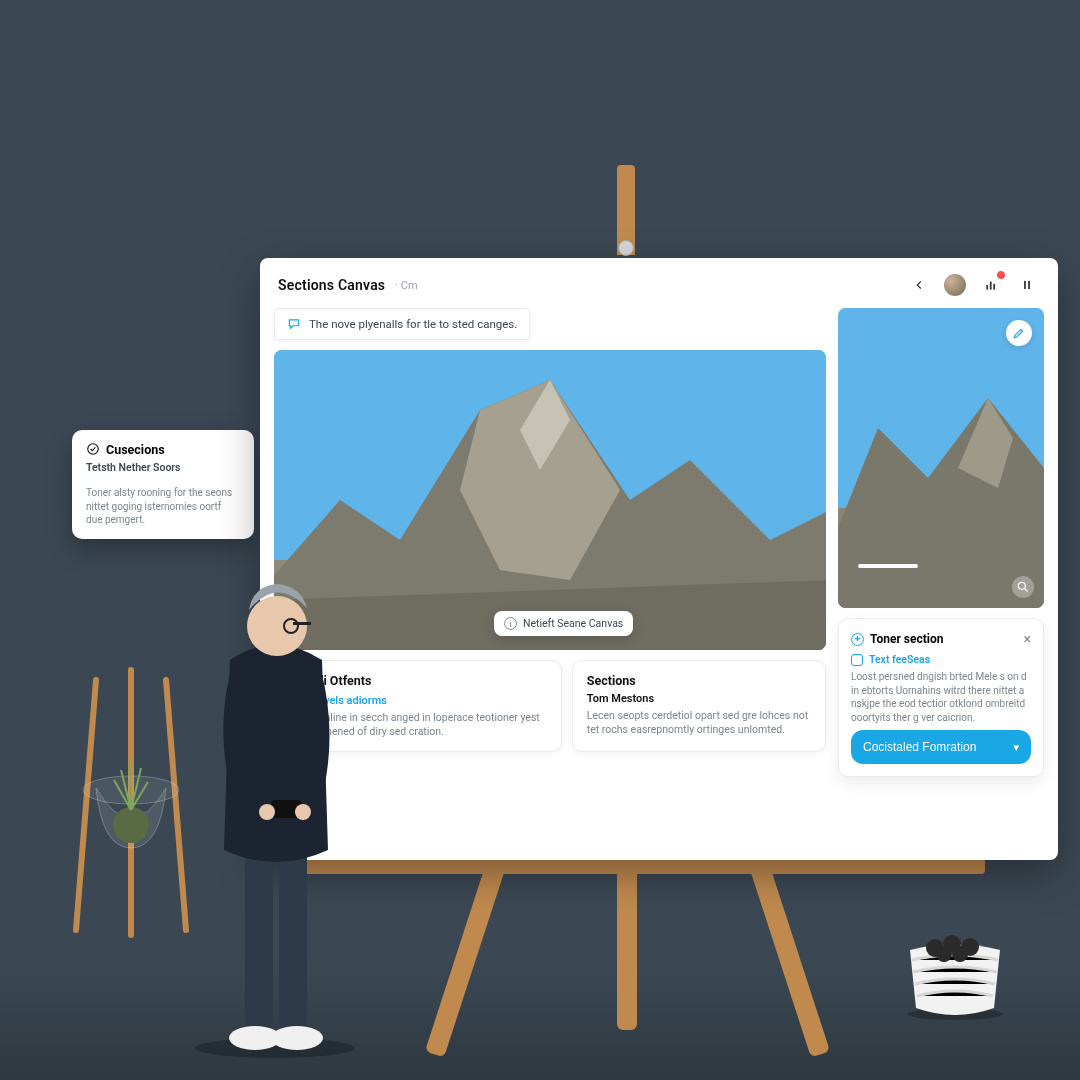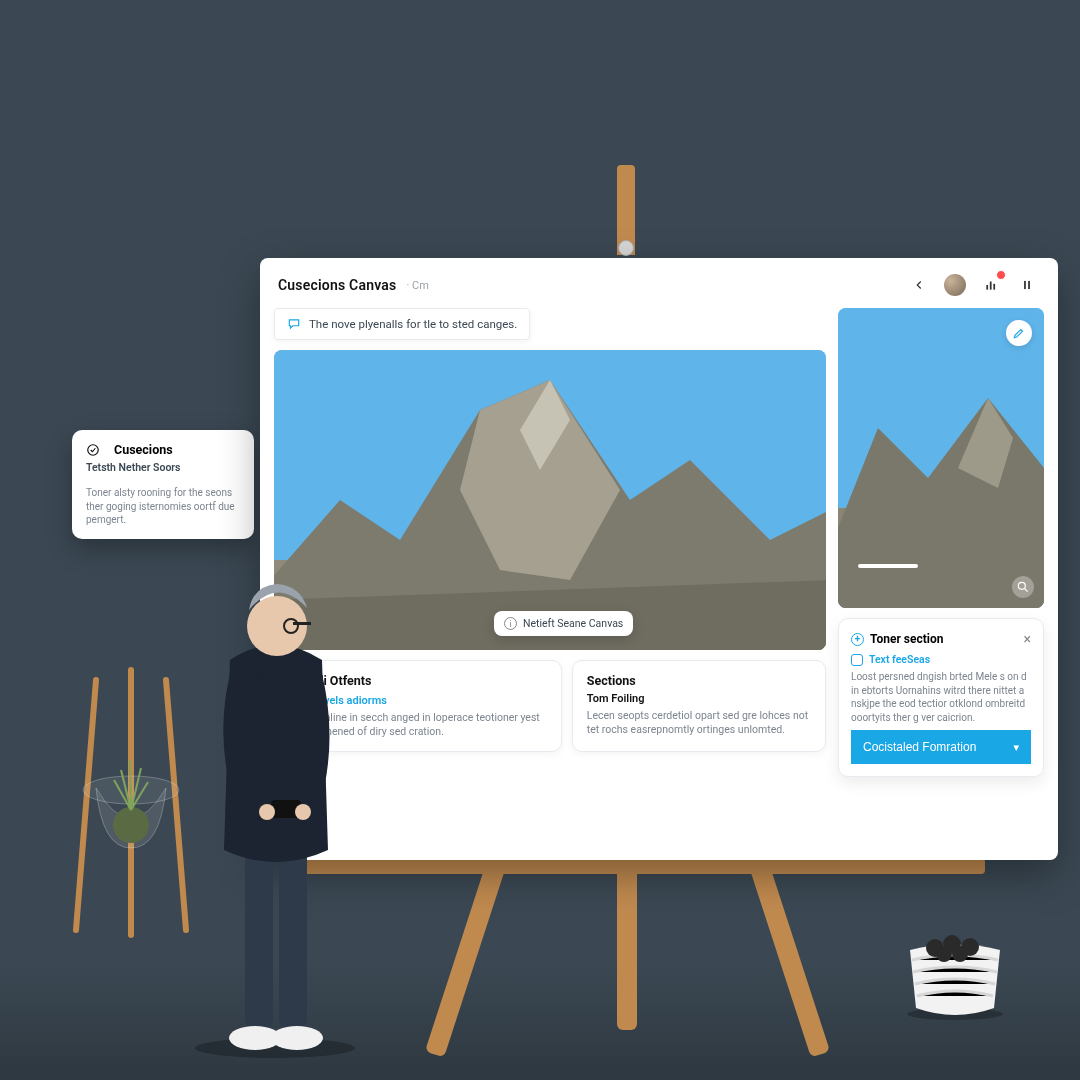--- a/index.html
+++ b/index.html
@@ -120,33 +120,33 @@
     background:#fff; border:1px solid #e7ebef; border-radius:10px;
     padding:12px; box-shadow: 0 6px 16px rgba(0,0,0,.08);
   }
   .side-card .hd { display:flex; align-items:center; justify-content:space-between; margin-bottom:6px; }
   .side-card h4 { font-size:12px; display:flex; align-items:center; gap:6px; }
   .side-card p { font-size:10px; color:#7c858f; line-height:1.35; }
   .close-x { font-size:14px; color:#888; cursor:pointer; }
 
   .cta {
     margin-top:6px; width:100%; padding:10px 12px;
-    background:#1aa7e6; color:#fff; border:none; border-radius:0;
+    background:#1aa7e6; color:#fff; border:none; border-radius:12px;
     font-size:12px; display:flex; align-items:center; justify-content:space-between;
     cursor:pointer;
   }
   .cta .chev { font-size:11px; }
 
   
   .float-card {
     position:absolute; top: 430px; left: 72px; width: 182px;
     background:#fff; border-radius:10px; padding:12px 14px;
     box-shadow:0 10px 26px rgba(0,0,0,.3);
   }
-  .float-card h4 { font-size:12.5px; display:flex; gap:14px; align-items:center; margin-bottom:4px; }
+  .float-card h4 { font-size:12.5px; display:flex; gap:6px; margin-bottom:4px; }
   .float-card .s { font-size:10.5px; font-weight:600; color:#3b4853; margin-bottom:12px; }
   .float-card p { font-size:10px; color:#7c858f; line-height:1.35; }
 
   
   .person {
     position:absolute; left: 175px; top: 540px; width: 200px; height: 520px;
   }
 
   
   .stand {
@@ -180,26 +180,26 @@
   <h4>
     <span class="ico">
       <svg viewBox="0 0 24 24" fill="none" stroke="#111" stroke-width="2">
           <circle cx="12" cy="12" r="9"></circle>
           <path d="M8 12l3 3 5-6"></path>
         </svg>
     </span>
     <span>Cusecions</span>
   </h4>
   <div class="s">Tetsth Nether Soors</div>
-  <p>Toner alsty rooning for the seons ther goging isternomies oortf due pemgert.</p>
+  <p>Toner alsty rooning for the seons nittet goging isternomies oortf due pemgert.</p>
 </div>
 
 <div class="app">
   <div class="header">
-    <span class="app-title">Cusecions Canvas</span>
+    <span class="app-title">Sections Canvas</span>
     <span class="header-sub">· Cm</span>
     <div class="header-spacer"></div>
     <div class="hbtn">
       <span class="ico">
         <svg viewBox="0 0 24 24" fill="none" stroke="#333" stroke-width="2">
             <path d="M15 6l-6 6 6 6"></path>
           </svg>
       </span>
     </div>
     <div class="hbtn">
@@ -259,21 +259,21 @@
             <span>Adi Otfents</span>
           </h4>
           <div class="sub">
             <span class="sq-ico"></span>
             <span>Pervels adiorms</span>
           </div>
           <p>Thersaraline in secch anged in loperace teotioner yest soole emened of diry sed cration.</p>
         </div>
         <div class="card col3">
           <h4>Sections</h4>
-          <div class="sub2">Tom Foiling</div>
+          <div class="sub2">Tom Mestons</div>
           <p>Lecen seopts cerdetiol opart sed gre lohces not tet rochs easrepnomtly ortinges unlomted.</p>
         </div>
       </div>
     </div>
 
     <div class="side-col">
       <div class="side-hero">
         <svg viewBox="0 0 206 300" preserveAspectRatio="xMidYMid slice">
           <rect width="206" height="300" fill="#5fb4ea"></rect>
           <rect y="200" width="206" height="100" fill="#8a8676"></rect>

